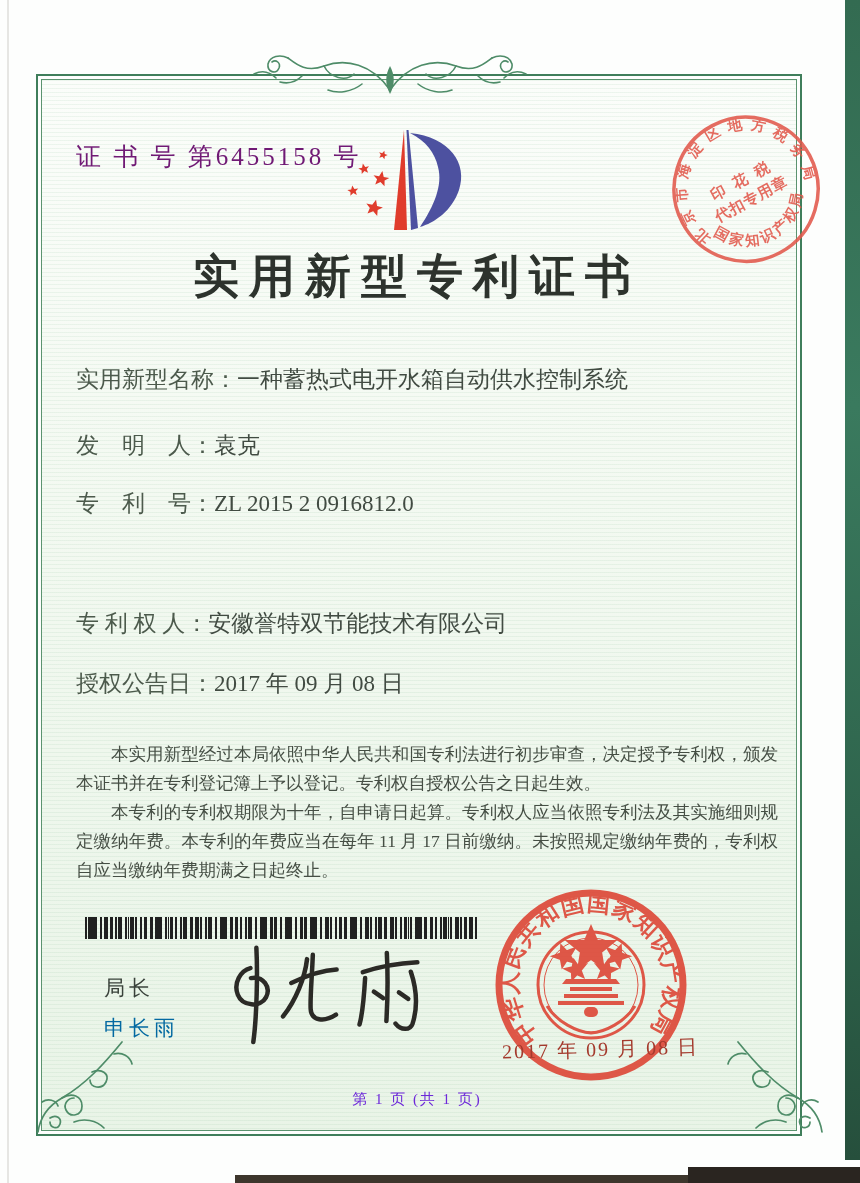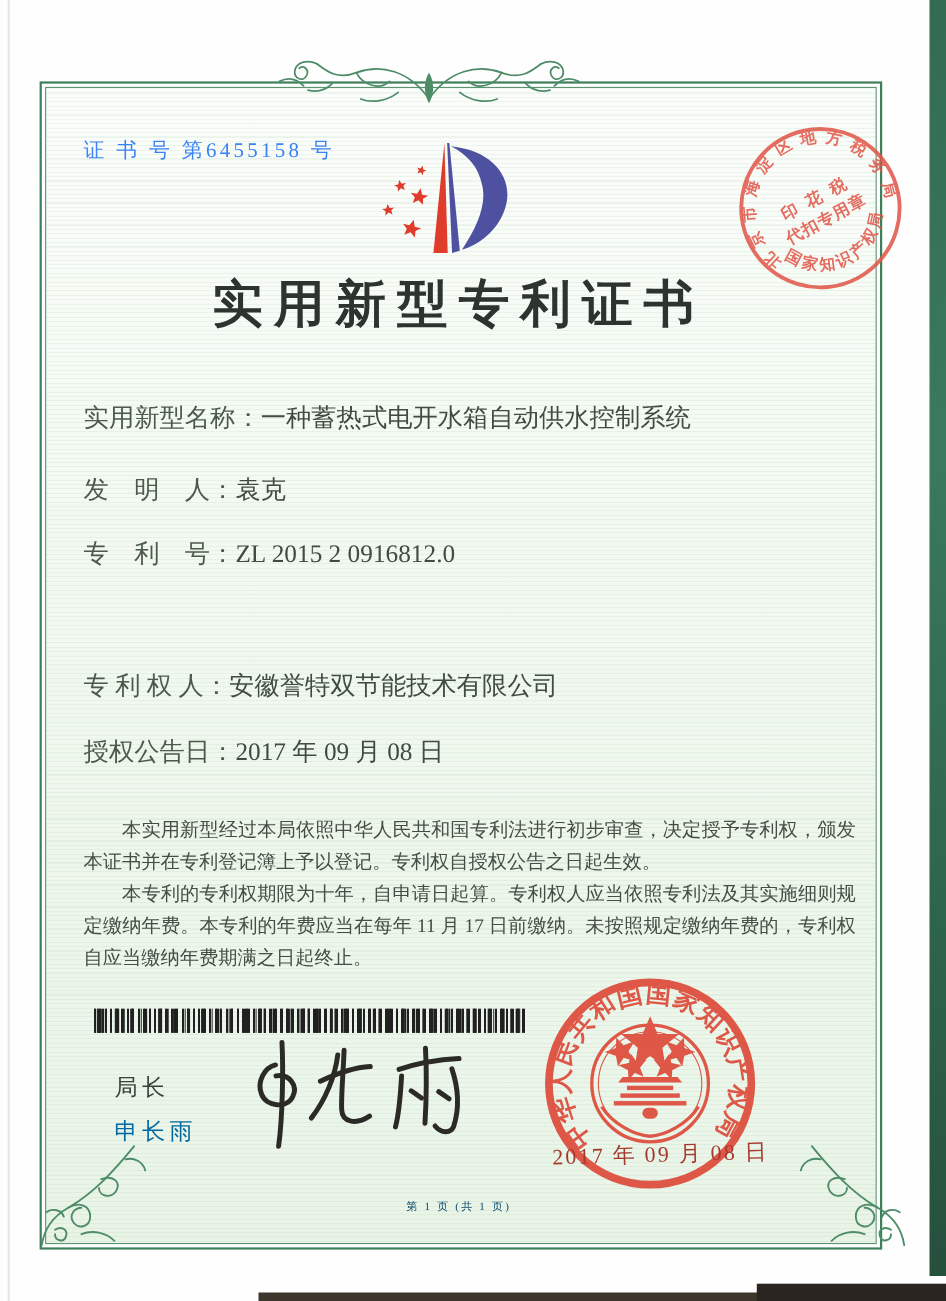--- a/index.html
+++ b/index.html
@@ -17,21 +17,21 @@
   .frame-inner{position:absolute;inset:3px;border:1px solid #5b936f;}
   .paper{position:absolute;inset:4px;
          background:
            repeating-linear-gradient(180deg,rgba(110,175,130,0.10) 0 1px,rgba(255,255,255,0) 1px 4px),
            linear-gradient(180deg,#fbfdfa 0%,#f3f9f1 40%,#e9f4e7 100%);}
 
   .orn{position:absolute;color:#4e8c68;}
   .orn svg{display:block;}
 
   
-  .cert-no{position:absolute;left:76px;top:124px;font-size:19px;letter-spacing:3px;color:#3b82f6;}
+  .cert-no{position:absolute;left:76px;top:140px;font-size:25px;letter-spacing:3px;color:#701a75;}
   .logo{position:absolute;left:338px;top:124px;}
   .title{position:absolute;left:36px;top:246px;width:762px;text-align:center;
          font-size:46px;font-weight:700;letter-spacing:10px;color:#2d332d;}
   .field{position:absolute;left:76px;font-size:23px;color:#414b42;white-space:nowrap;}
   .field .lbl{color:#4c5a4c;}
   .f1{top:364px}.f2{top:430px}.f3{top:488px}.f4{top:549px}.f5{top:608px}.f6{top:668px}
   .body-text{position:absolute;left:76px;top:700px;width:702px;font-size:17.5px;line-height:29px;
          color:#454e44;text-align:justify;margin-top:40px;}
   .body-text p{margin:0;text-indent:2em;}
   .barcode{position:absolute;left:85px;top:917px;width:394px;height:22px;
@@ -40,21 +40,21 @@
            repeating-linear-gradient(90deg,#202020 0 1px,rgba(0,0,0,0) 1px 8px) 3px 0,
            repeating-linear-gradient(90deg,#202020 0 3px,rgba(0,0,0,0) 3px 13px) 7px 0;}
   .signer-title{position:absolute;left:104px;top:974px;font-size:21px;color:#39413a;letter-spacing:4px;}
   .signer-name{position:absolute;left:104px;top:1014px;font-size:21px;color:#0369a1;letter-spacing:4px;}
   .signature{position:absolute;left:212px;top:934px;transform:rotate(-3deg);}
   .seal{position:absolute;left:492px;top:886px;opacity:.92;}
   .seal-date{position:absolute;left:502px;top:1036px;font-size:20px;color:#a43a2d;
          letter-spacing:2px;transform:rotate(-1.5deg);z-index:6;white-space:nowrap;}
   .stamp{position:absolute;left:668px;top:110px;transform:rotate(-28deg);opacity:.88;}
   .footer{position:absolute;left:36px;top:1090px;width:762px;text-align:center;
-         font-size:10px;color:#0c4a6e;letter-spacing:2px;}
+         font-size:15px;color:#6d28d9;letter-spacing:2px;}
 </style>
 </head>
 <body>
 
 <div class="page">
 
   <div class="scan-line-left"></div>
   <div class="strip-right"></div>
   <div class="strip-bottom-1"></div>
   <div class="strip-bottom-2"></div>

